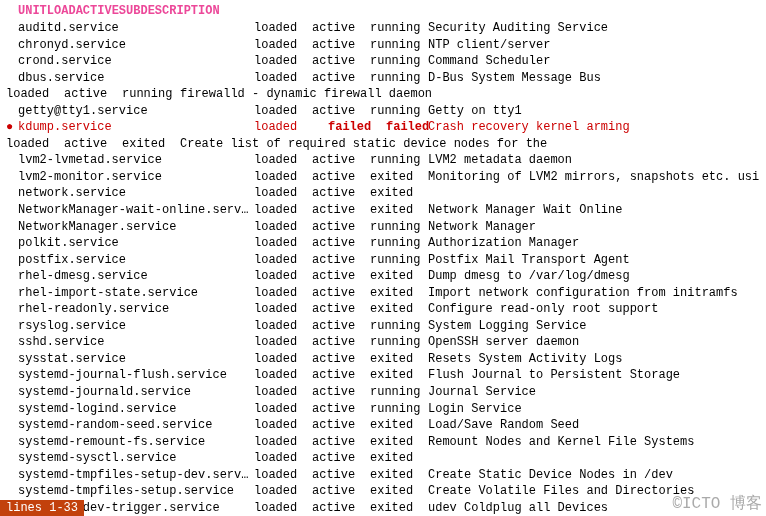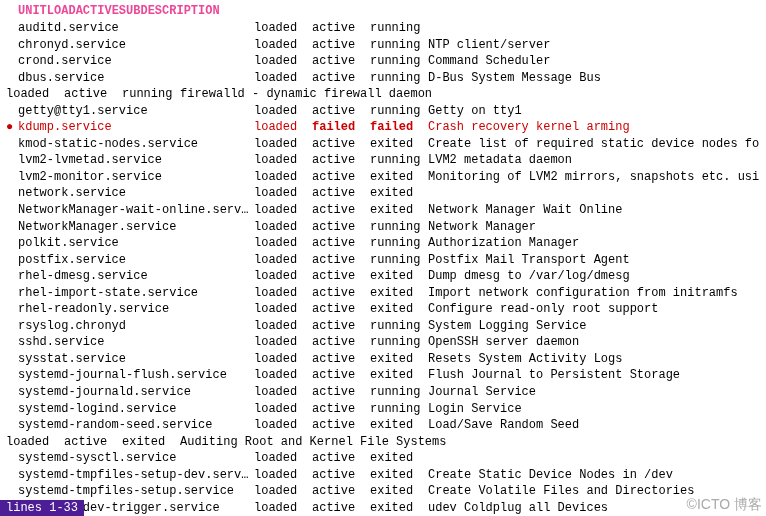--- a/index.html
+++ b/index.html
@@ -55,47 +55,48 @@
       flex-shrink: 0;
     }
     .service-row .col-desc {
       flex: 1;
       overflow: hidden;
       white-space: nowrap;
     }
     .failed-text {
       color: #cc0000;
       font-weight: bold;
+      margin-left: 16px;
     }
     .bullet {
       color: #cc0000;
       margin-right: 2px;
       display: inline-block;
       width: 10px;
     }
     .no-bullet {
       display: inline-block;
       width: 12px;
     }
     .status-bar {
       position: absolute;
       bottom: 0;
       left: 0;
-      background: #4c1d95;
+      background: #c2410c;
       color: #fff;
       padding: 1px 6px;
       font-size: 12px;
     }
     .watermark {
       position: absolute;
       bottom: 2px;
       right: 4px;
       color: #aaa;
-      font-size: 14px;
-      font-family: Liberation Sans, sans-serif;
+      font-size: 16px;
+      font-family: Liberation Mono, monospace;
       text-align: center;
     }
   </style>
 </head>
 <body>
 
 <div class="terminal">
   <div class="header-row">
     <div class="col-unit" style="padding-left:12px;">UNIT</div>
     <div class="col-load">LOAD</div>
@@ -103,20 +104,21 @@
     <div class="col-sub">SUB</div>
     <div class="col-desc">DESCRIPTION</div>
   </div>
 
   <div id="service-list">
       <div class="service-row">
         <div class="col-unit"><span class="no-bullet"> </span><span>auditd.service</span></div>
         <div class="col-load">loaded</div>
         <div class="col-active">active</div>
         <div class="col-sub">running</div>
+        <div class="col-desc">Security Auditing Service</div>
       </div>
       <div class="service-row">
         <div class="col-unit"><span class="no-bullet"> </span><span>chronyd.service</span></div>
         <div class="col-load">loaded</div>
         <div class="col-active">active</div>
         <div class="col-sub">running</div>
         <div class="col-desc">NTP client/server</div>
       </div>
       <div class="service-row">
         <div class="col-unit"><span class="no-bullet"> </span><span>crond.service</span></div>
@@ -146,21 +148,20 @@
         <div class="col-desc">Getty on tty1</div>
       </div>
       <div class="service-row failed">
         <div class="col-unit"><span class="bullet">●</span><span>kdump.service</span></div>
         <div class="col-load">loaded</div>
         <div class="col-active"><span class="failed-text">failed</span></div>
         <div class="col-sub"><span class="failed-text">failed</span></div>
         <div class="col-desc">Crash recovery kernel arming</div>
       </div>
       <div class="service-row">
-        <div class="col-unit"><span class="no-bullet"> </span><span>kmod-static-nodes.service</span></div>
         <div class="col-load">loaded</div>
         <div class="col-active">active</div>
         <div class="col-sub">exited</div>
         <div class="col-desc">Create list of required static device nodes for the</div>
       </div>
       <div class="service-row">
         <div class="col-unit"><span class="no-bullet"> </span><span>lvm2-lvmetad.service</span></div>
         <div class="col-load">loaded</div>
         <div class="col-active">active</div>
         <div class="col-sub">running</div>
@@ -222,21 +223,21 @@
         <div class="col-desc">Import network configuration from initramfs</div>
       </div>
       <div class="service-row">
         <div class="col-unit"><span class="no-bullet"> </span><span>rhel-readonly.service</span></div>
         <div class="col-load">loaded</div>
         <div class="col-active">active</div>
         <div class="col-sub">exited</div>
         <div class="col-desc">Configure read-only root support</div>
       </div>
       <div class="service-row">
-        <div class="col-unit"><span class="no-bullet"> </span><span>rsyslog.chronyd</span></div>
+        <div class="col-unit"><span class="no-bullet"> </span><span>rsyslog.service</span></div>
         <div class="col-load">loaded</div>
         <div class="col-active">active</div>
         <div class="col-sub">running</div>
         <div class="col-desc">System Logging Service</div>
       </div>
       <div class="service-row">
         <div class="col-unit"><span class="no-bullet"> </span><span>sshd.service</span></div>
         <div class="col-load">loaded</div>
         <div class="col-active">active</div>
         <div class="col-sub">running</div>
@@ -271,24 +272,25 @@
         <div class="col-desc">Login Service</div>
       </div>
       <div class="service-row">
         <div class="col-unit"><span class="no-bullet"> </span><span>systemd-random-seed.service</span></div>
         <div class="col-load">loaded</div>
         <div class="col-active">active</div>
         <div class="col-sub">exited</div>
         <div class="col-desc">Load/Save Random Seed</div>
       </div>
       <div class="service-row">
-        <div class="col-load">loaded</div>
-        <div class="col-active">active</div>
-        <div class="col-sub">exited</div>
-        <div class="col-desc">Auditing Root and Kernel File Systems</div>
+        <div class="col-unit"><span class="no-bullet"> </span><span>systemd-remount-fs.service</span></div>
+        <div class="col-load">loaded</div>
+        <div class="col-active">active</div>
+        <div class="col-sub">exited</div>
+        <div class="col-desc">Remount Nodes and Kernel File Systems</div>
       </div>
       <div class="service-row">
         <div class="col-unit"><span class="no-bullet"> </span><span>systemd-sysctl.service</span></div>
         <div class="col-load">loaded</div>
         <div class="col-active">active</div>
         <div class="col-sub">exited</div>
       </div>
       <div class="service-row">
         <div class="col-unit"><span class="no-bullet"> </span><span>systemd-tmpfiles-setup-dev.service</span></div>
         <div class="col-load">loaded</div>

